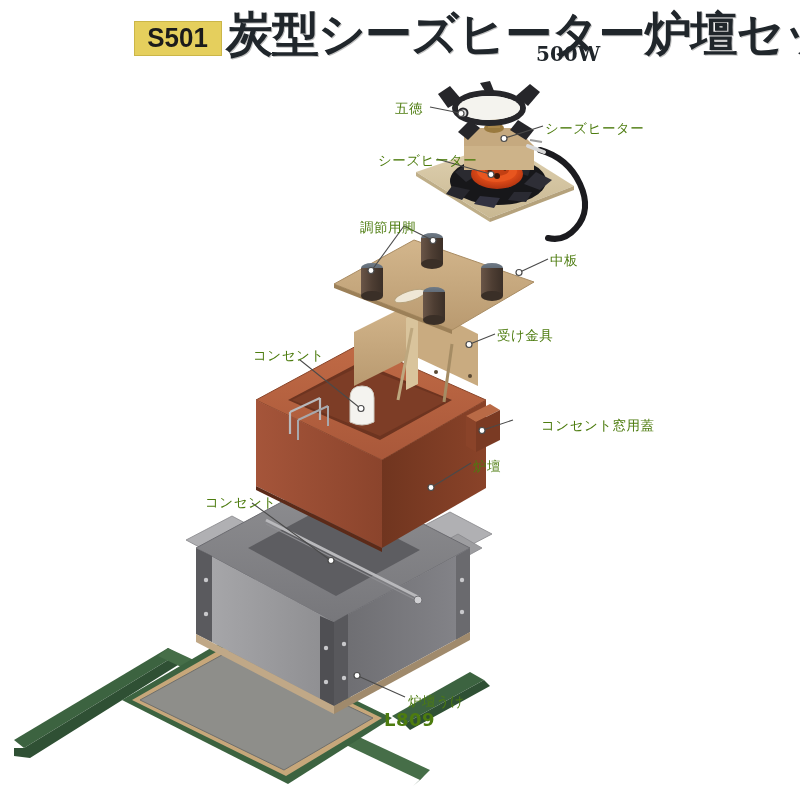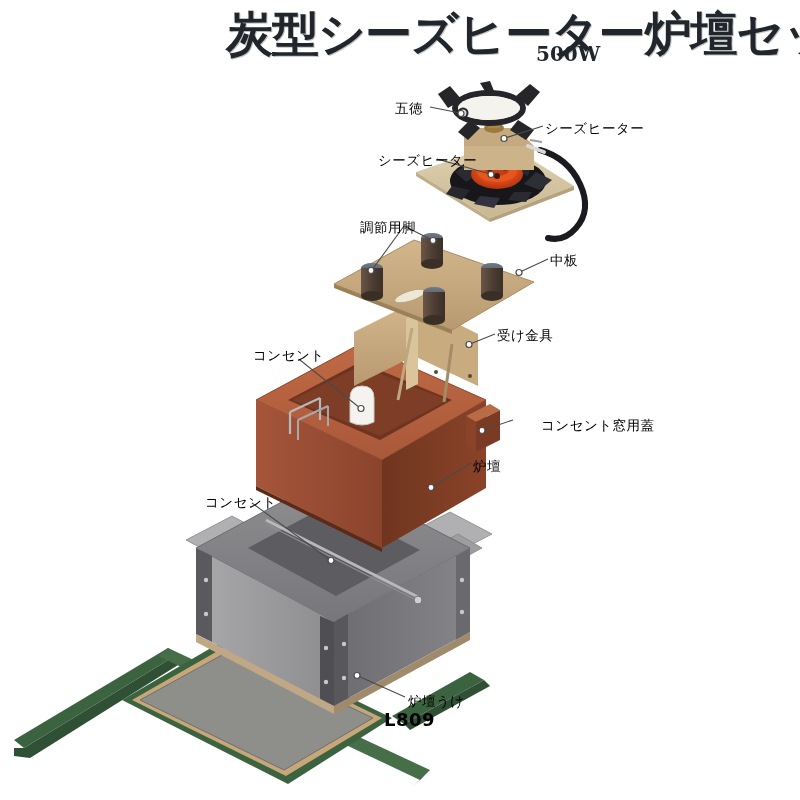--- a/index.html
+++ b/index.html
@@ -33,39 +33,42 @@
   .watt{
     position:absolute;left:536px;top:42px;
     font-family:"DejaVu Serif","Liberation Serif",serif;
     font-weight:bold;font-size:20px;color:#20262b;
   }
 
   
   .lbl{
     position:absolute;white-space:nowrap;
     font-family:"DejaVu Sans","Liberation Sans",sans-serif;
-    font-size:13.5px;color:#000000;letter-spacing:.5px;
+    font-size:13.5px;color:#4d7c0f;letter-spacing:.5px;
   }
   .lbl.model{font-size:18px;font-weight:bold;letter-spacing:.5px;}
 
   
   #leaders{position:absolute;left:0;top:0;width:800px;height:800px;pointer-events:none;}
 
   
   
   
 
   #art{position:absolute;left:0;top:0;width:800px;height:800px;}
 </style>
 </head>
 <body>
 
 <div id="stage">
 
   <div class="header">
+    <div class="badge">
+      <span>S501</span>
+    </div>
     <div class="title">炭型シーズヒーター炉壇セット</div>
     <div class="watt">500W</div>
   </div>
 
   <svg id="art" viewBox="0 0 800 800">
     <defs>
       <linearGradient id="gTerraTop" x1="0" y1="0" x2="0" y2="1">
         <stop offset="0" stop-color="#c06a45"></stop>
           <stop offset="1" stop-color="#a9583a"></stop>
       </linearGradient>

